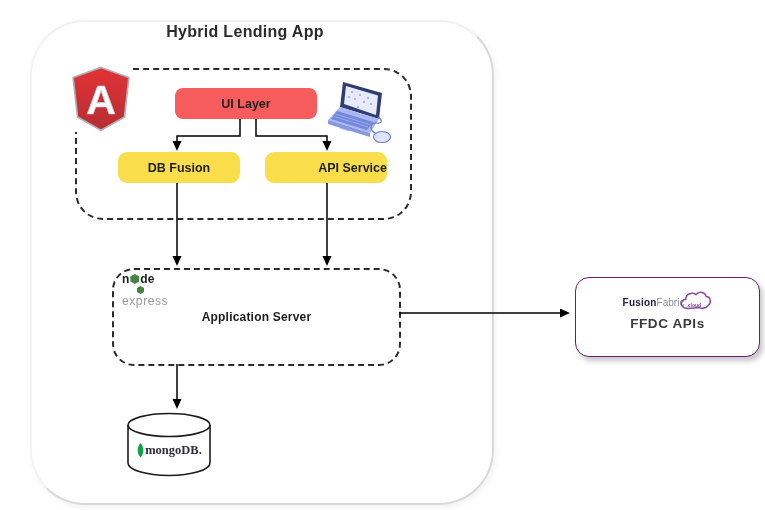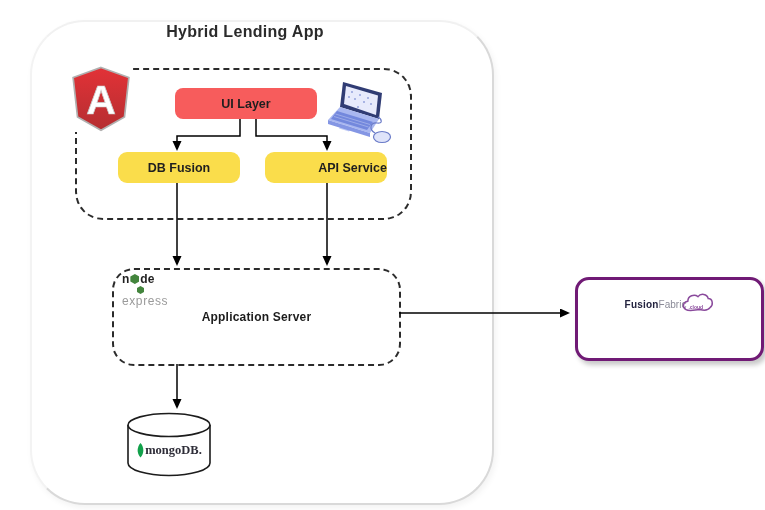--- a/index.html
+++ b/index.html
@@ -46,21 +46,21 @@
 
   
   .angular-wrap{position:absolute;left:70px;top:66px;width:62px;height:66px;background:#ffffff;}
 
   
   .laptop-wrap{position:absolute;left:318px;top:76px;width:80px;height:75px;}
 
   
   .ffdc-box{
     position:absolute;left:575px;top:277px;width:183px;height:78px;background:#ffffff;
-    border:3px solid #701a75;border-radius:14px;
+    border:1px solid #701a75;border-radius:14px;
     box-shadow:3px 4px 5px rgba(0,0,0,0.22);
   }
   .fusion-logo{position:absolute;left:0;top:12px;width:100%;display:flex;
     align-items:center;justify-content:center;}
   .fusion-part{font-size:10px;font-weight:bold;color:#23233f;letter-spacing:.2px;}
   .fabric-part{font-size:10px;color:#8b8b98;}
   .cloud-wrap{position:relative;width:32px;height:24px;margin-left:-4px;}
   .cloud-text{position:absolute;left:6px;bottom:6px;font-size:5px;color:#8a4a9c;font-weight:bold;}
   .ffdc-label{position:absolute;left:0;top:38px;width:100%;text-align:center;
     font-size:13.5px;font-weight:bold;color:#3a3a3a;letter-spacing:.6px;}
@@ -151,20 +151,21 @@
     <div class="fusion-logo">
       <span class="fusion-part">Fusion</span>
       <span class="fabric-part">Fabric</span>
       <span class="cloud-wrap">
         <svg width="32" height="24" viewBox="0 0 34 26">
           <path d="M4,19 C0,17 0,11 6,10 C6,4 13,2 17,5 C20,1 27,2 28,7 C33,7 34,14 30,17 C28,20 23,20 19,19 L9,20 C7,20 5.5,20 4,19" stroke="#8a4a9c" stroke-width="1.6" fill="none"></path>
         </svg>
         <span class="cloud-text">.cloud</span>
       </span>
     </div>
+    <div class="ffdc-label">FFDC APIs</div>
   </div>
 
   <svg id="overlay" viewBox="0 0 765 510">
     <defs>
       <marker id="arrow" markerUnits="userSpaceOnUse" markerWidth="11" markerHeight="11" refX="8" refY="4.5" orient="auto">
         <path d="M0,0 L10,4.5 L0,9 Z" fill="#000000"></path>
       </marker>
     </defs>
 
     <g>

